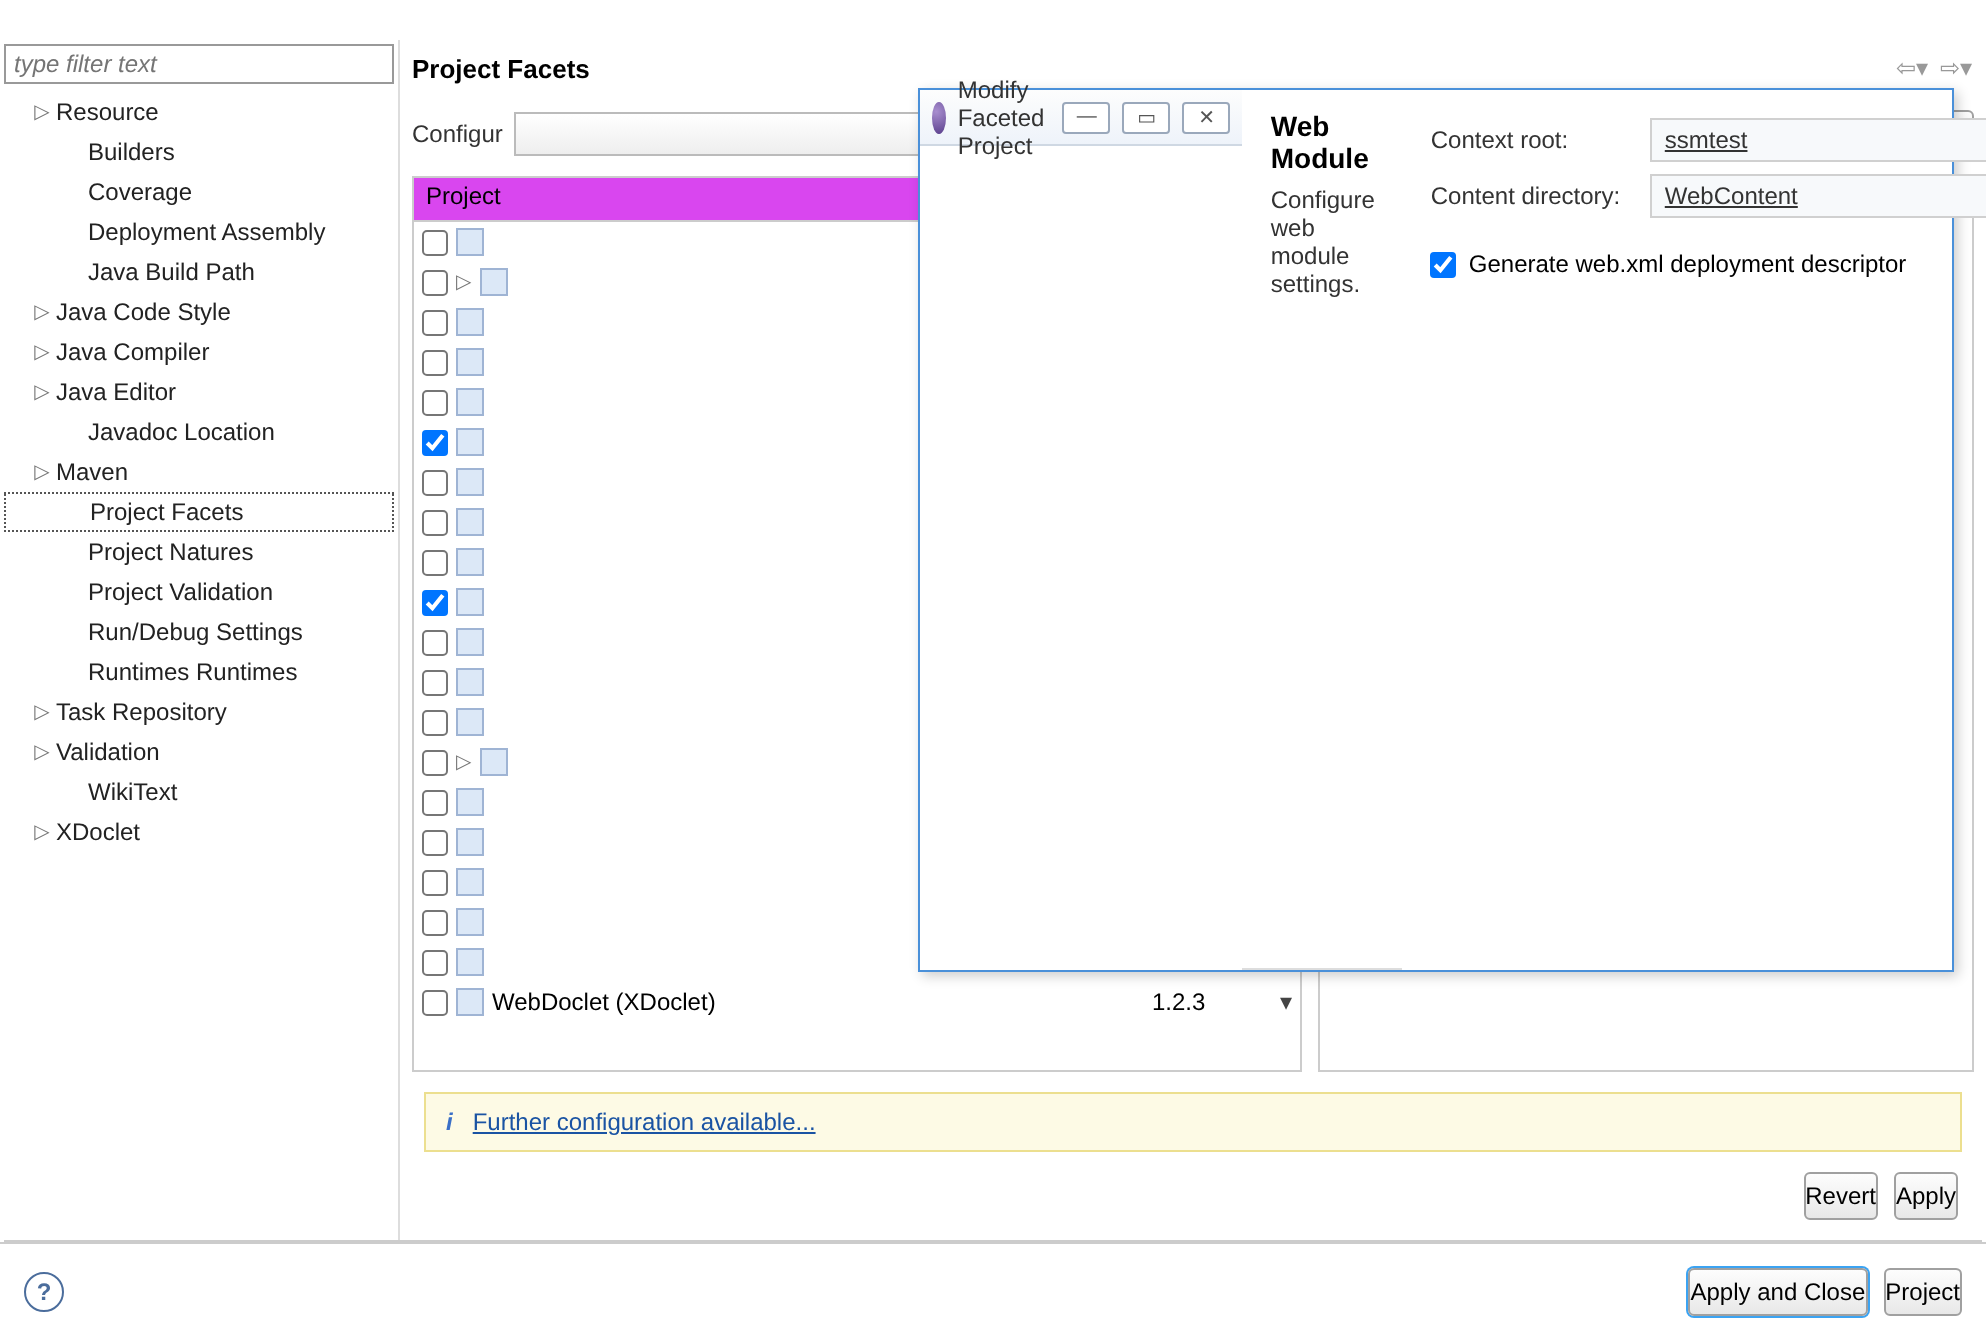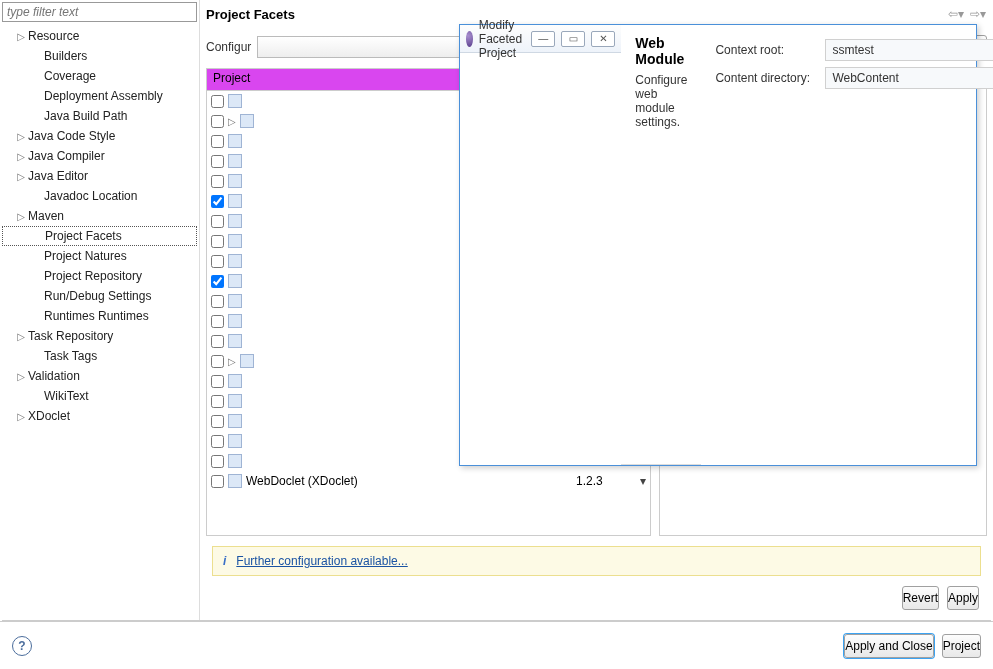--- a/index.html
+++ b/index.html
@@ -1,19 +1,19 @@
 <!DOCTYPE html>
 <html><head>
 <meta charset="utf-8">
 <style>
 * { box-sizing: border-box; margin: 0; padding: 0; font-family: "Segoe UI", Tahoma, sans-serif; font-size: 12px; }
 html, body { width: 993px; height: 669px; background: #fff; overflow: hidden; }
 
 .root { display: flex; flex-direction: column; width: 100%; height: 100%; }
-.top { display: flex; flex: 1; min-height: 0; }
+.top { display: flex; flex: 1; min-height: 0; margin-top: 20px; }
 .sidebar { width: 200px; border-right: 1px solid #ddd; padding: 2px; }
 .filter { width: 195px; height: 20px; border: 1px solid #999; padding: 1px 4px; color: #888; font-style: italic; }
 .tree { margin-top: 4px; }
 .tree-item { display: flex; align-items: center; height: 20px; padding-left: 14px; color: #222; cursor: default; }
 .tree-item.child { padding-left: 30px; }
 .tree-item.selected { border: 1px dotted #555; }
 .caret { width: 10px; color: #777; font-size: 10px; text-align: center; margin-right: 2px; }
 
 .main { flex: 1; display: flex; flex-direction: column; padding: 0 6px; position: relative; }
 .main-header { display: flex; align-items: center; height: 28px; }
@@ -59,21 +59,21 @@
 .titlebar .eclipse-icon { width: 16px; height: 16px; border-radius: 50%; background: radial-gradient(circle at 30% 30%, #a88ecf, #5a3f8c); margin-right: 6px; }
 .titlebar .t-title { color: #333; }
 .titlebar .win-btns { margin-left: auto; display: flex; gap: 6px; }
 .win-btn { width: 24px; height: 16px; border: 1px solid #9aa8bb; border-radius: 2px; background: #fff; display: flex; align-items: center; justify-content: center; font-size: 10px; color: #555; cursor: pointer; }
 .modal-head { padding: 10px 14px; border-bottom: 1px solid #ddd; background: #fff; }
 .modal-h1 { font-weight: bold; font-size: 14px; margin-bottom: 6px; }
 .modal-sub { color: #333; }
 .modal-body { flex: 1; padding: 14px; }
 .form-row { display: flex; align-items: center; margin-bottom: 6px; }
 .form-label { width: 110px; color: #333; }
-.form-input { flex: 1; height: 22px; border: 1px solid #d0d0d0; background: #f7f9fb; padding: 0 6px; color: #333; }
+.form-input { flex: 1; height: 22px; border: 1px solid #d0d0d0; background: #f7f9fb; padding: 0 6px; color: #333; text-decoration: underline; }
 .cb-row { display: flex; align-items: center; gap: 6px; margin-top: 16px; }
 .modal-foot { height: 46px; border-top: 1px solid #eee; display: flex; align-items: center; padding: 0 12px; gap: 8px; }
 .modal-foot .help-circle { margin-right: auto; }
 input[type=checkbox]{ width:13px; height:13px; }
 </style>
 </head>
 <body>
 
 <div class="root">
   <div class="top">
@@ -124,37 +124,33 @@
           <div class="tree-item child selected">
             <span class="caret"></span>
             <span>Project Facets</span>
           </div>
           <div class="tree-item child">
             <span class="caret"></span>
             <span>Project Natures</span>
           </div>
           <div class="tree-item child">
             <span class="caret"></span>
-            <span>Project Repository</span>
+            <span>Project Validation</span>
           </div>
           <div class="tree-item child">
             <span class="caret"></span>
             <span>Run/Debug Settings</span>
           </div>
           <div class="tree-item child">
             <span class="caret"></span>
             <span>Runtimes Runtimes</span>
           </div>
           <div class="tree-item">
             <span class="caret">▷</span>
             <span>Task Repository</span>
-          </div>
-          <div class="tree-item child">
-            <span class="caret"></span>
-            <span>Task Tags</span>
           </div>
           <div class="tree-item">
             <span class="caret">▷</span>
             <span>Validation</span>
           </div>
           <div class="tree-item child">
             <span class="caret"></span>
             <span>WikiText</span>
           </div>
           <div class="tree-item">
@@ -373,20 +369,24 @@
         </div>
         <div class="modal-body">
           <div class="form-row">
             <div class="form-label">Context root:</div>
             <input class="form-input" value="ssmtest" style="">
           </div>
           <div class="form-row">
             <div class="form-label">Content directory:</div>
             <input class="form-input" value="WebContent" style="">
           </div>
+          <div class="cb-row">
+            <input type="checkbox" id="gencb" checked="" style="">
+            <label for="gencb">Generate web.xml deployment descriptor</label>
+          </div>
         </div>
         <div class="modal-foot">
           <div class="help-circle">?</div>
           <button class="btn" disabled="" style="color:#999">
               <span>&lt; Back</span>
             </button>
           <button class="btn" disabled="" style="color:#999">
               <span>Next &gt;</span>
             </button>
           <button class="btn primary">

